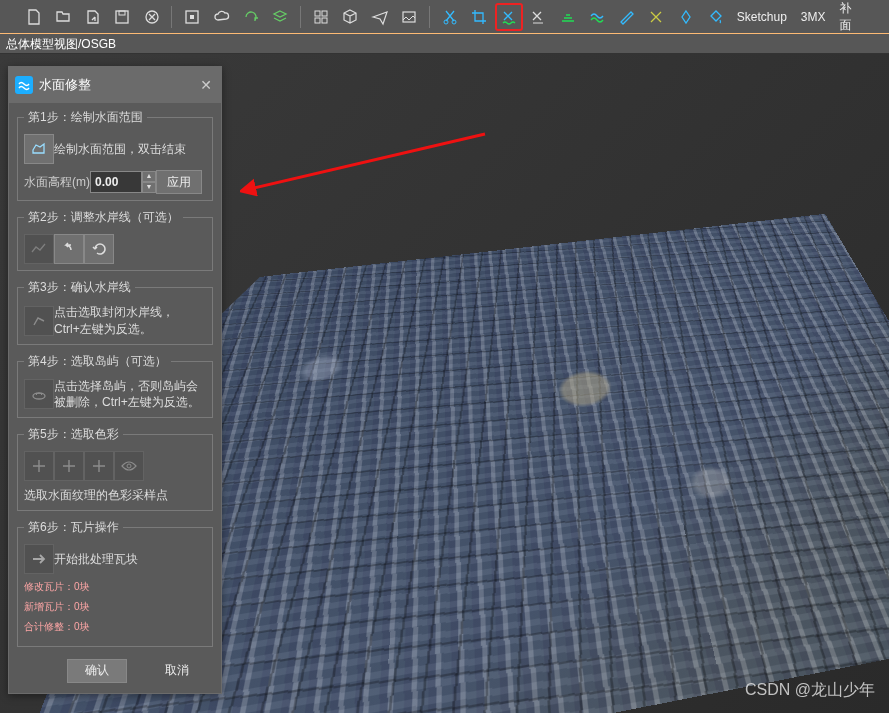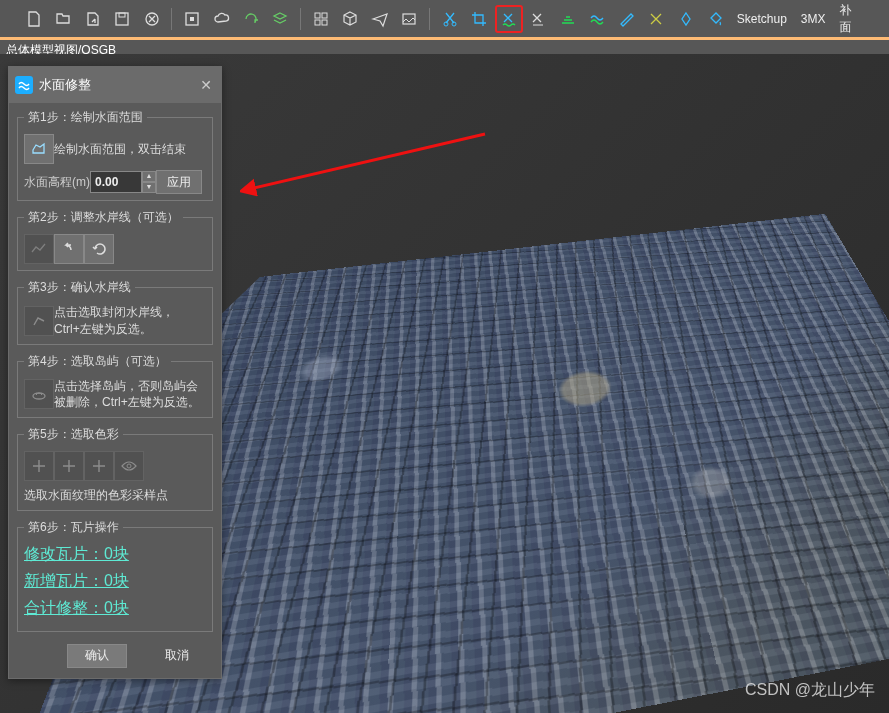--- a/index.html
+++ b/index.html
@@ -1,17 +1,17 @@
 <!DOCTYPE html>
 <html><head>
 <meta charset="utf-8">
 <style>
 * { margin: 0; padding: 0; box-sizing: border-box; }
 body { width: 889px; height: 713px; background: #424242; font-family: "Microsoft YaHei", sans-serif; font-size: 12px; color: #ccc; overflow: hidden; position: relative; }
-.toolbar { height: 40px; background: #575757; display: flex; align-items: center; padding: 0 20px; gap: 2px; border-bottom: 3px solid #fdba74; }
+.toolbar { height: 34px; background: #575757; display: flex; align-items: center; padding: 0 20px; gap: 2px; border-bottom: 1px solid #fdba74; }
 .tb-btn { width: 28px; height: 28px; display: flex; align-items: center; justify-content: center; cursor: pointer; border-radius: 2px; }
 .tb-sep { width: 1px; height: 22px; background: #777; margin: 0 4px; }
 .tb-text { padding: 0 6px; font-size: 12px; color: #eee; cursor: pointer; }
 .tb-highlight { border: 2px solid #e22; border-radius: 3px; }
 .breadcrumb { height: 20px; background: #575757; padding: 2px 6px; font-size: 12px; color: #fff; border-bottom: 1px solid #333; }
 .viewport { position: absolute; top: 54px; left: 0; right: 0; bottom: 0; background: linear-gradient(135deg, #3a3a3a 0%, #2a2a2a 100%); overflow: hidden; }
 .terrain { position: absolute; top: 40px; left: 150px; width: 800px; height: 650px; transform: perspective(900px) rotateX(48deg) rotateZ(-12deg) skewX(-8deg); }
 .terrain::before { content: ""; position: absolute; inset: 0; background:
   repeating-linear-gradient(88deg, rgba(50,60,90,.55) 0 6px, rgba(120,130,150,.55) 6px 10px, rgba(60,75,100,.55) 10px 18px),
   repeating-linear-gradient(3deg, rgba(40,50,70,.45) 0 8px, rgba(100,110,130,.45) 8px 14px),
@@ -36,21 +36,21 @@
 .row { display: flex; align-items: center; gap: 0; margin-bottom: 6px; }
 .row:last-child { margin-bottom: 0; }
 .sq-btn { width: 30px; height: 30px; background: #707070; border: 1px solid #888; display: flex; align-items: center; justify-content: center; cursor: pointer; }
 .sq-btn.disabled { background: #4f4f4f; border-color: #666; cursor: default; opacity: .8; }
 .desc { font-size: 12px; color: #ddd; line-height: 1.4; flex: 1; }
 .num-input { width: 52px; height: 22px; background: #383838; border: 1px solid #888; color: #eee; padding: 0 4px; font-size: 12px; font-weight: bold; }
 .spin { width: 14px; display: flex; flex-direction: column; }
 .spin div { height: 11px; background: #707070; border: 1px solid #888; font-size: 7px; line-height: 7px; text-align: center; cursor: pointer; color: #ddd; }
 .btn { height: 24px; padding: 0 10px; background: #707070; border: 1px solid #888; color: #eee; font-size: 12px; cursor: pointer; display: inline-flex; align-items: center; justify-content: center; text-align: center; }
 .btn-wide { width: 60px; }
-.stats .srow { font-size: 16px; color: #5eead4; margin-bottom: 6px; text-decoration: underline; }
+.stats .srow { font-size: 10px; color: #fca5a5; margin-bottom: 6px; }
 .footer-btns { display: flex; justify-content: flex-end; gap: 20px; padding: 4px 6px 0; }
 svg { display: block; }
 </style>
 </head>
 <body>
 
 <div class="toolbar">
   <div class="tb-btn">
       <svg width="18" height="18" viewBox="0 0 18 18">
         <path d="M4 2h7l3 3v11H4z" fill="none" stroke="#ddd" stroke-width="1.3"></path>
@@ -305,20 +305,28 @@
               <path d="M2 9q7-8 14 0-7 8-14 0z" fill="none" stroke="#999" stroke-width="1.2"></path>
               <circle cx="9" cy="9" r="2" fill="none" stroke="#999"></circle>
             </svg>
           </div>
       </div>
       <div class="desc">选取水面纹理的色彩采样点</div>
     </fieldset>
 
     <fieldset>
       <legend>第6步：瓦片操作</legend>
+      <div class="row">
+        <div class="sq-btn disabled">
+            <svg width="18" height="18" viewBox="0 0 18 18">
+              <path d="M3 9h10M10 5l4 4-4 4" fill="none" stroke="#bbb" stroke-width="1.8"></path>
+            </svg>
+          </div>
+        <div class="desc">开始批处理瓦块</div>
+      </div>
       <div class="stats">
         <div class="srow">修改瓦片：0块</div>
         <div class="srow">新增瓦片：0块</div>
         <div class="srow">合计修整：0块</div>
       </div>
     </fieldset>
 
     <div class="footer-btns">
       <div class="btn btn-wide" style="background:#7a7a7a">确认</div>
       <div class="btn btn-wide" style="background:transparent;border:none">取消</div>

